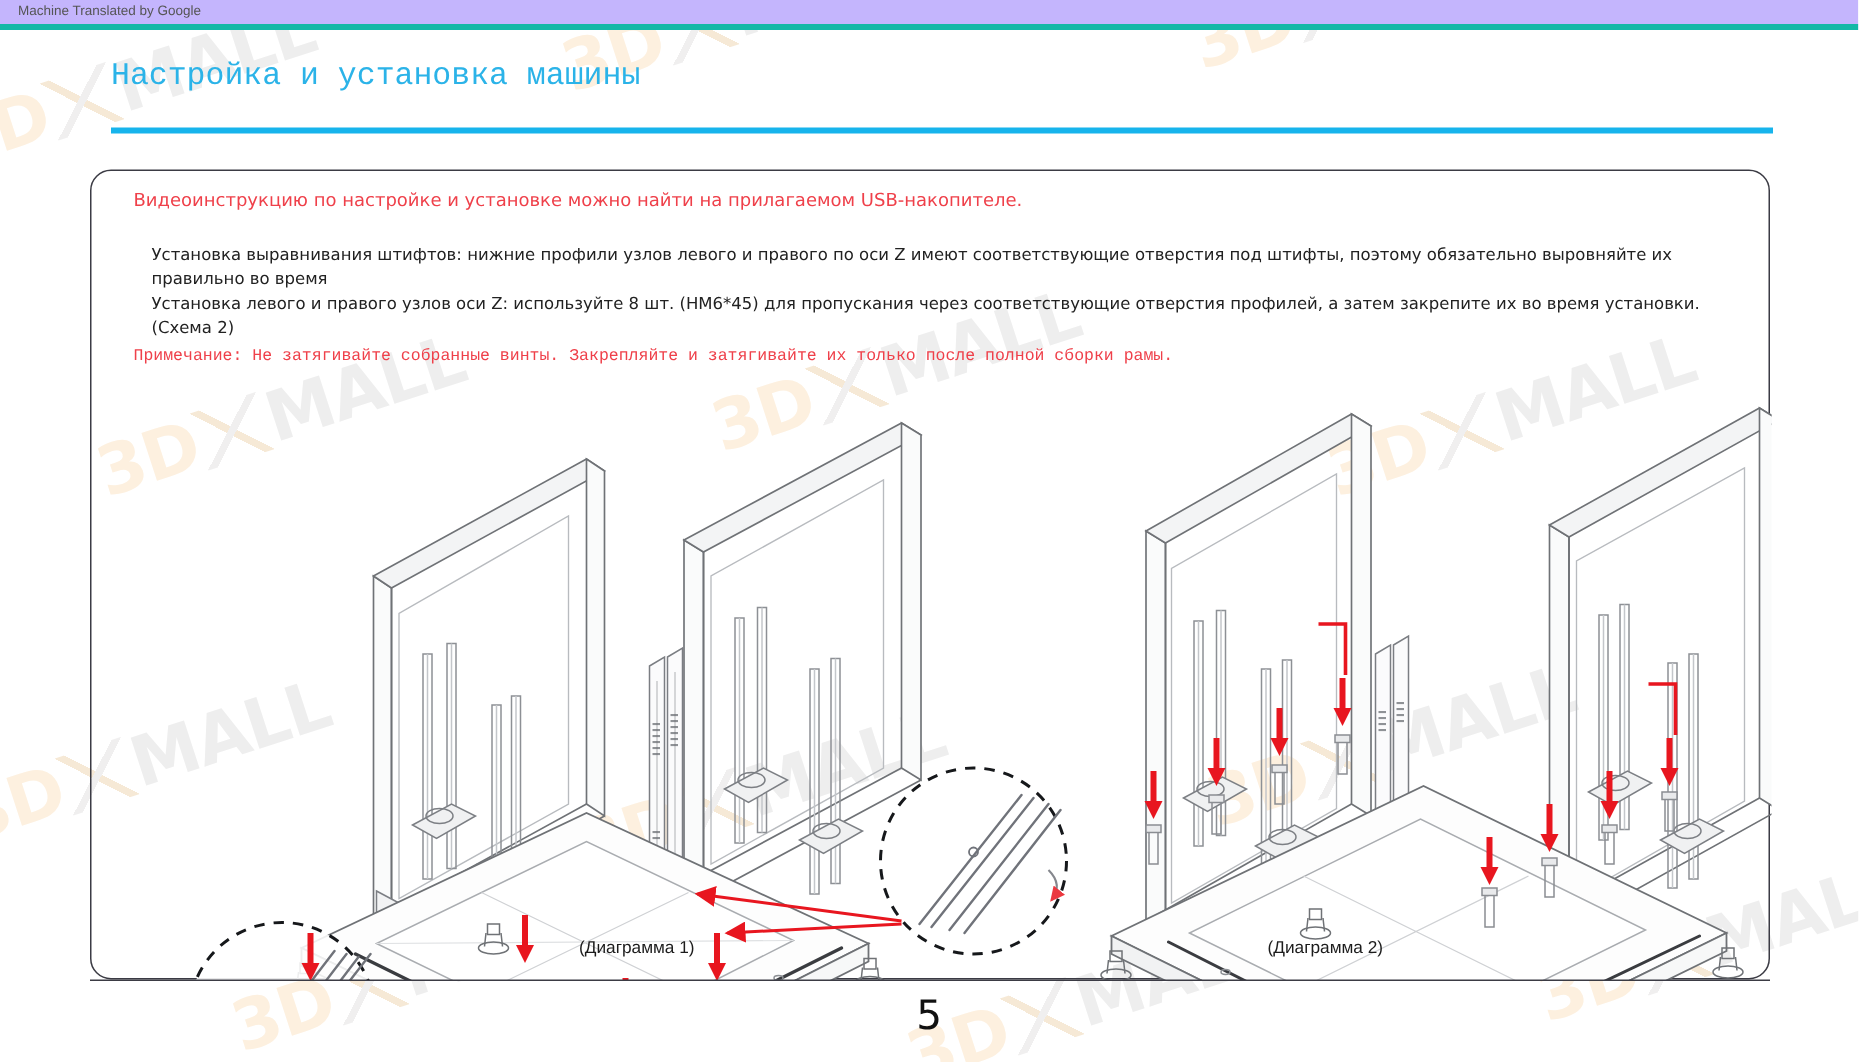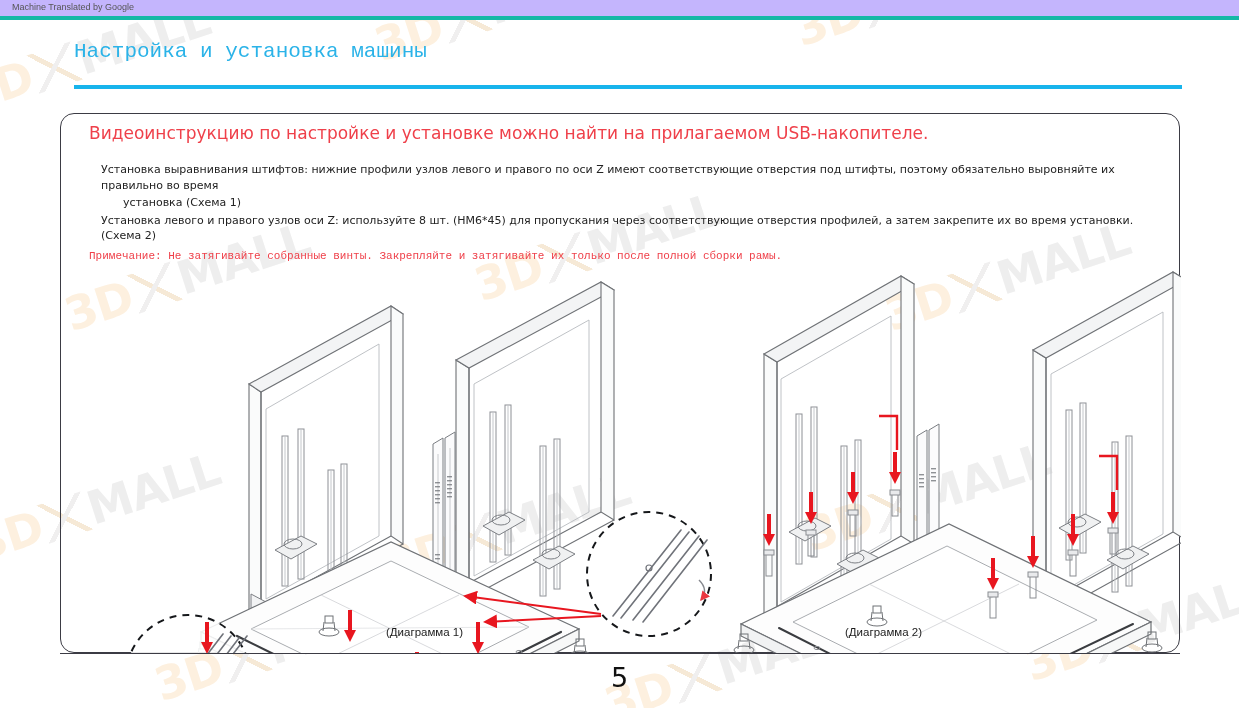--- a/index.html
+++ b/index.html
@@ -121,21 +121,21 @@
   
   .instr {
     position: absolute;
     left: 28px;
     top: 9px;
     width: 1075px;
     z-index: 3;
   }
   .instr-heading {
     color: #ef404a;
-    font-size: 17px;
+    font-size: 12px;
     font-family: "DejaVu Sans", sans-serif;
     line-height: 20px;
     margin-bottom: 6px;
   }
   .instr-body {
     font-size: 11px;
     line-height: 15.5px;
     color: #222;
     font-family: "DejaVu Sans", sans-serif;
     padding-left: 12px;
@@ -272,21 +272,20 @@
 
   <div class="page-title">Настройка и установка машины</div>
   <div class="title-rule"></div>
 
   <div class="content-frame">
 
     <div class="instr">
       <div class="instr-heading">Видеоинструкцию по настройке и установке можно найти на прилагаемом USB-накопителе.</div>
       <div class="instr-body">
         <div class="para">Установка выравнивания штифтов: нижние профили узлов левого и правого по оси Z имеют соответствующие отверстия под штифты, поэтому обязательно выровняйте их правильно во время</div>
-        <div class="para cont">установка (Схема 1)</div>
         <div class="para">Установка левого и правого узлов оси Z: используйте 8 шт. (HM6*45) для пропускания через соответствующие отверстия профилей, а затем закрепите их во время установки. (Схема 2)</div>
       </div>
       <div class="instr-note">Примечание: Не затягивайте собранные винты. Закрепляйте и затягивайте их только после полной сборки рамы.</div>
     </div>
 
     <div class="diagram-area">
       <svg class="diagram-svg" width="1120" height="430" viewBox="0 0 1120 430" xmlns="http://www.w3.org/2000/svg">
         <defs>
           <marker id="ah" markerWidth="7" markerHeight="7" refX="6" refY="3.5" orient="auto">
             <path d="M0,0 L7,3.5 L0,7 z" fill="#e8161f"></path>

